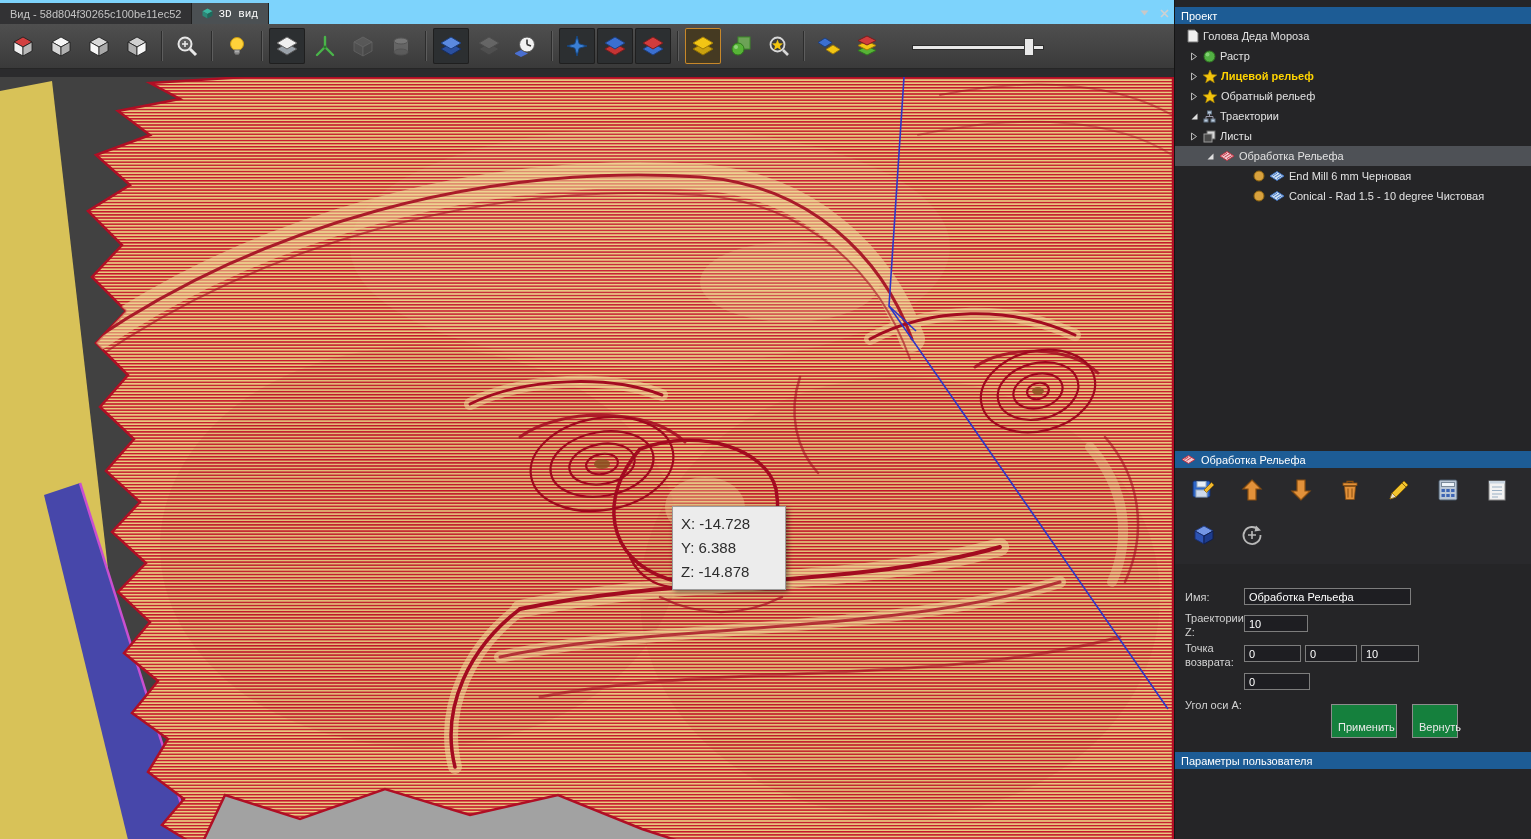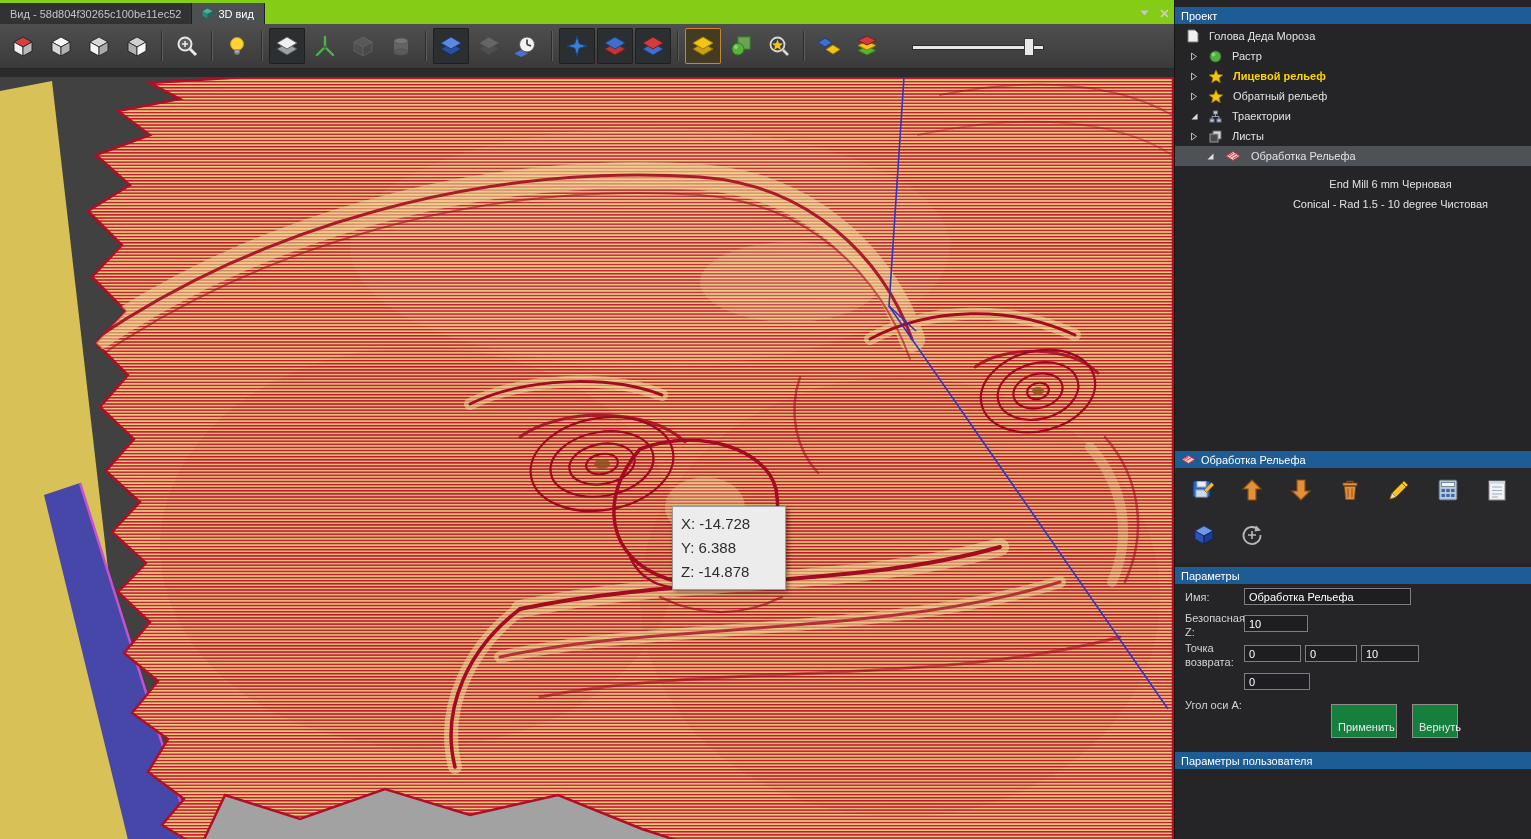--- a/index.html
+++ b/index.html
@@ -3,24 +3,24 @@
 <meta charset="utf-8">
 <style>
   html,body{margin:0;padding:0;}
   body{
     width:1531px;height:839px;overflow:hidden;position:relative;
     background:#2b2b2d;font-family:"Liberation Sans",sans-serif;
     -webkit-font-smoothing:antialiased;
   }
   
   .left-col{position:absolute;left:0;top:0;width:1174px;height:839px;}
-  .tabstrip{height:24px;background:#84cc16;display:flex;align-items:flex-end;}
+  .tabstrip{height:24px;background:#7dd3fc;display:flex;align-items:flex-end;}
   .tab{height:21px;display:flex;align-items:center;gap:5px;padding:0 10px;
        font-size:11px;color:#c4c4c4;background:#323234;border-right:1px solid #1f1f1f;cursor:default;}
-  .tab.active{background:#4b5053;color:#ffffff;}
+  .tab.active{background:#4b5053;color:#ffffff;font-family:Liberation Mono, monospace;}
   .tab-fill{flex:1;}
   .strip-btn{width:20px;height:18px;display:flex;align-items:center;justify-content:center;margin-bottom:2px;}
   
   .toolbar{height:44px;background:linear-gradient(#4f4f4f,#3a3a3a);
            border-bottom:1px solid #262626;display:flex;align-items:center;padding:0 4px;}
   .tb-btn{width:36px;height:36px;display:flex;align-items:center;justify-content:center;
           border-radius:2px;margin:0 1px;flex:0 0 auto;}
   .tb-btn.pressed{background:#2c2f31;box-shadow:inset 0 0 0 1px #1f1f1f;}
   .tb-btn.active-amber{background:#42engere;}
   .tb-btn.active-amber{background:#453a22;box-shadow:inset 0 0 0 1px #c8882a;}
@@ -39,27 +39,27 @@
       background:#252527;border-left:1px solid #151515;}
   .panel-header{position:absolute;left:0;width:100%;height:17px;background:#1d5c95;color:#fff;
       font-size:11px;display:flex;align-items:center;gap:5px;padding-left:6px;box-sizing:border-box;}
   #hdr-project{top:7px;}
   #hdr-mach{top:451px;}
   #hdr-params{top:567px;}
   #hdr-userparams{top:752px;}
   .mach-body{position:absolute;left:0;top:468px;width:100%;height:96px;background:#29292c;}
   
   .tree{position:absolute;left:0;top:26px;width:100%;}
-  .tree-row{height:20px;display:flex;align-items:center;font-size:11px;color:#e2e2e2;white-space:nowrap;gap:6px;}
+  .tree-row{height:20px;display:flex;align-items:center;font-size:11px;color:#e2e2e2;white-space:nowrap;}
   .tree-row>*{margin-right:4px;}
   .tree-row.selected{background:#4e5156;}
   .lvl0{padding-left:12px;}
   .lvl1{padding-left:14px;}
   .lvl2{padding-left:30px;}
-  .lvl3{padding-left:78px;flex-direction:column;}
+  .lvl3{padding-left:78px;}
   .arrow-slot{width:10px;display:flex;justify-content:center;}
   .hl-yellow{color:#ffd400;font-weight:bold;}
   
   .mi-row{position:absolute;left:10px;display:flex;gap:14px;}
   #mi-row1{top:472px;}
   #mi-row2{top:517px;}
   .mi-btn{width:35px;height:35px;display:flex;align-items:center;justify-content:center;border-radius:2px;}
   
   .form-label{position:absolute;font-size:11px;color:#d2d2d2;line-height:1.25;}
   .form-input{position:absolute;background:#1e1e22;border:1px solid #7d7d7d;color:#fff;
@@ -545,28 +545,25 @@
       <svg width="26" height="26">
           <g stroke="#b8b8b8" fill="none" stroke-width="1.8">
             <path d="M19.5,8 A8.5,8.5 0 1 0 21.5,13"></path>
             <path d="M13,9 v8 M9,13 h8" stroke-width="1.6"></path>
           </g>
           <polygon points="17,3.5 22,8.5 15.5,9.5" fill="#b8b8b8"></polygon>
         </svg>
     </div>
   </div>
 
-  <div class="panel-header" id="hdr-params">
-    <span>Параметры</span>
-  </div>
 
   <div class="form-label" style="left:10px;top:591px;">Имя:</div>
   <input class="form-input" style="left: 69px; top: 588px; width: 167px;" value="Обработка Рельефа">
 
-  <div class="form-label" style="left:10px;top:612px;width:56px;">Безопасная Z:</div>
+  <div class="form-label" style="left:10px;top:612px;width:56px;">Траектории Z:</div>
   <input class="form-input" style="left: 69px; top: 615px; width: 64px;" value="10">
 
   <div class="form-label" style="left:10px;top:642px;width:52px;">Точка возврата:</div>
   <input class="form-input" style="left: 69px; top: 645px; width: 57px;" value="0">
   <input class="form-input" style="left: 130px; top: 645px; width: 52px;" value="0">
   <input class="form-input" style="left: 186px; top: 645px; width: 58px;" value="10">
 
   <div class="form-label" style="left:10px;top:676px;margin-top:23px;">Угол оси A:</div>
   <input class="form-input" style="left: 69px; top: 673px; width: 66px;" value="0">
 

